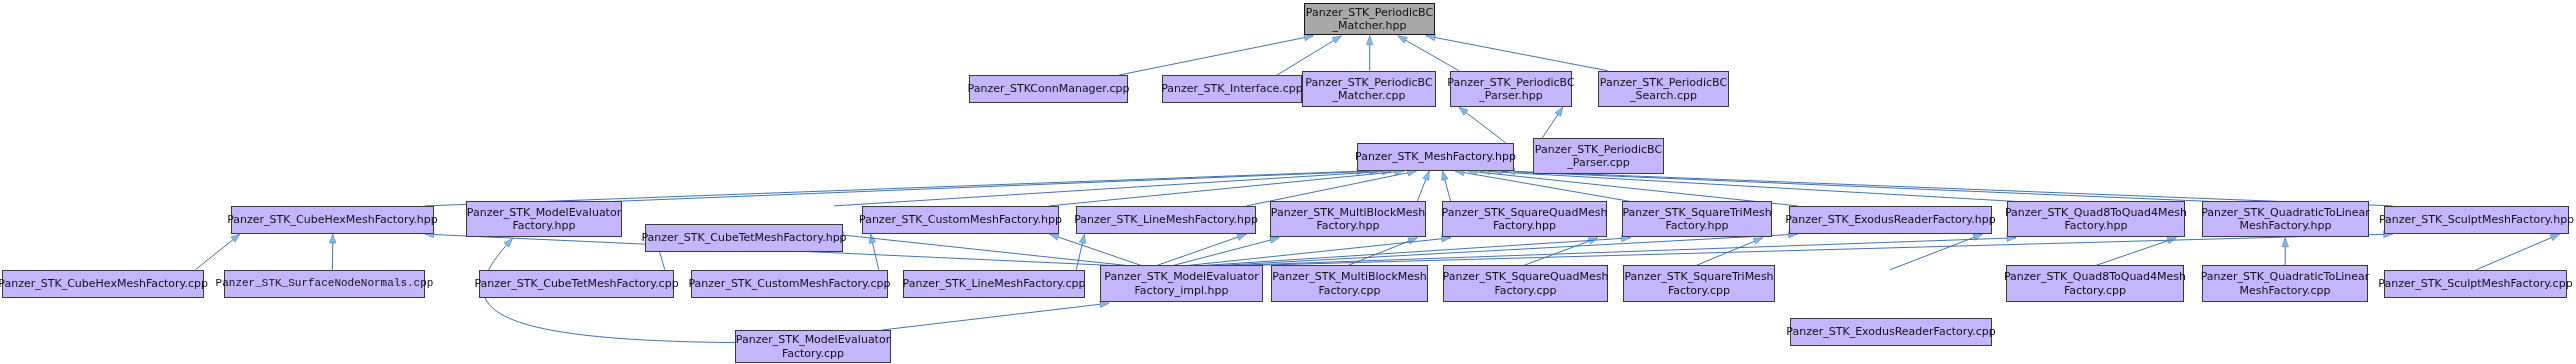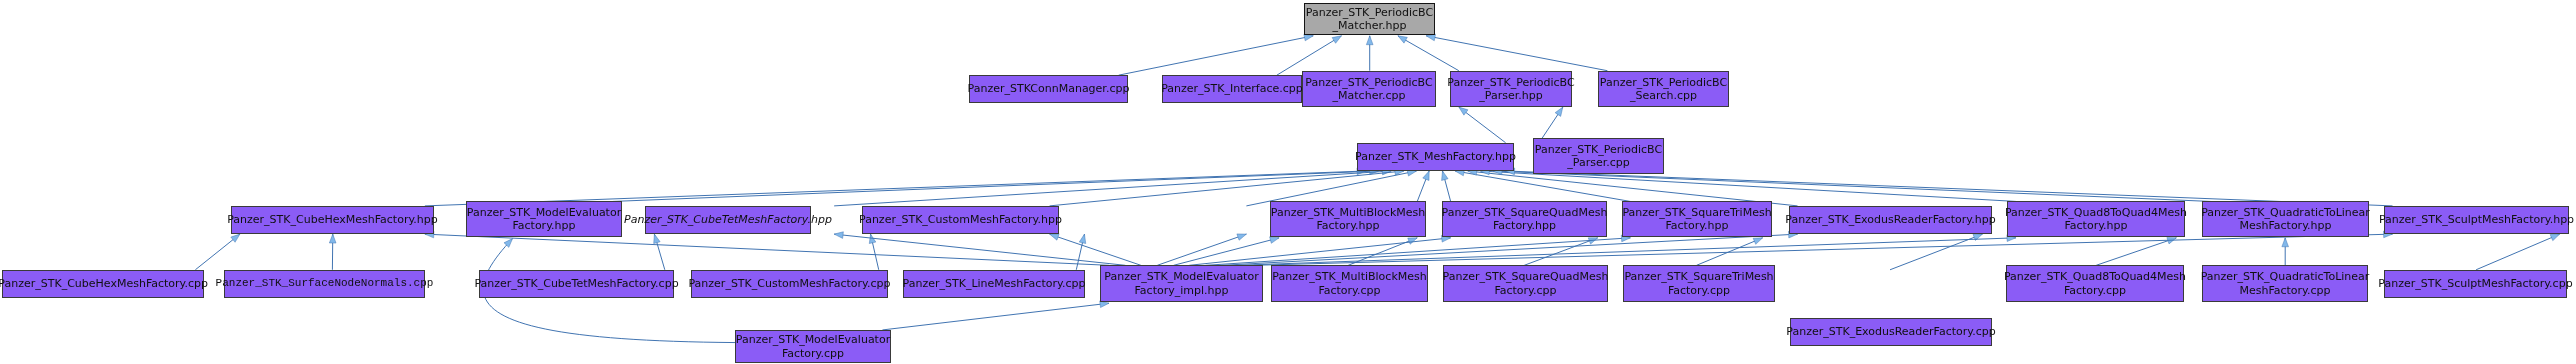--- a/index.html
+++ b/index.html
@@ -8,21 +8,21 @@
     width:2576px; height:365px;
     background:#ffffff;
     overflow:hidden;
     font-family:"DejaVu Sans","Liberation Sans",sans-serif;
   }
   #edges { position:absolute; left:0; top:0; }
   .node {
     position:absolute;
     display:flex; align-items:center; justify-content:center;
     text-align:center;
-    background:#8b5cf6;
+    background:#c4b5fd;
     border:1.1px solid #3a3a3a;
     box-sizing:border-box;
     font-size:11px; line-height:13.4px;
     color:#101010;
     white-space:pre-line;
     cursor:pointer;
   }
   .node.root {
     background:#a8a8a8;
     border-color:#141414;
@@ -130,22 +130,23 @@
     <div class="node" style="left: 1450px; top: 71px; width: 122px; height: 36px;">Panzer_STK_PeriodicBC
 _Parser.hpp</div>
     <div class="node" style="left: 1598px; top: 71px; width: 131px; height: 36px;">Panzer_STK_PeriodicBC
 _Search.cpp</div>
     <div class="node" style="left: 1357px; top: 143px; width: 157px; height: 27.5px;">Panzer_STK_MeshFactory.hpp</div>
     <div class="node" style="left: 1533px; top: 138px; width: 131px; height: 36px;">Panzer_STK_PeriodicBC
 _Parser.cpp</div>
     <div class="node" style="left: 231px; top: 206px; width: 203px; height: 27.5px;">Panzer_STK_CubeHexMeshFactory.hpp</div>
     <div class="node" style="left: 466px; top: 201px; width: 156px; height: 36px;">Panzer_STK_ModelEvaluator
 Factory.hpp</div>
-    <div class="node" style="left: 645px; top: 206px; width: 166px; height: 27.5px; font-style: italic;">Panzer_STK_CubeTetMeshFactory.hpp</div>
+    <div class="node" style="left: 645px; top: 224px; width: 198px; height: 27.5px;">Panzer_STK_CubeTetMeshFactory.hpp</div>
     <div class="node" style="left: 862px; top: 206px; width: 197px; height: 27.5px;">Panzer_STK_CustomMeshFactory.hpp</div>
+    <div class="node" style="left: 1076px; top: 206px; width: 180px; height: 27.5px;">Panzer_STK_LineMeshFactory.hpp</div>
     <div class="node" style="left: 1270px; top: 201px; width: 156px; height: 36px;">Panzer_STK_MultiBlockMesh
 Factory.hpp</div>
     <div class="node" style="left: 1442px; top: 201px; width: 165px; height: 36px;">Panzer_STK_SquareQuadMesh
 Factory.hpp</div>
     <div class="node" style="left: 1622px; top: 201px; width: 150px; height: 36px;">Panzer_STK_SquareTriMesh
 Factory.hpp</div>
     <div class="node" style="left: 1789px; top: 206px; width: 203px; height: 27.5px;">Panzer_STK_ExodusReaderFactory.hpp</div>
     <div class="node" style="left: 2007px; top: 201px; width: 178px; height: 36px;">Panzer_STK_Quad8ToQuad4Mesh
 Factory.hpp</div>
     <div class="node" style="left: 2202px; top: 201px; width: 167px; height: 36px;">Panzer_STK_QuadraticToLinear

